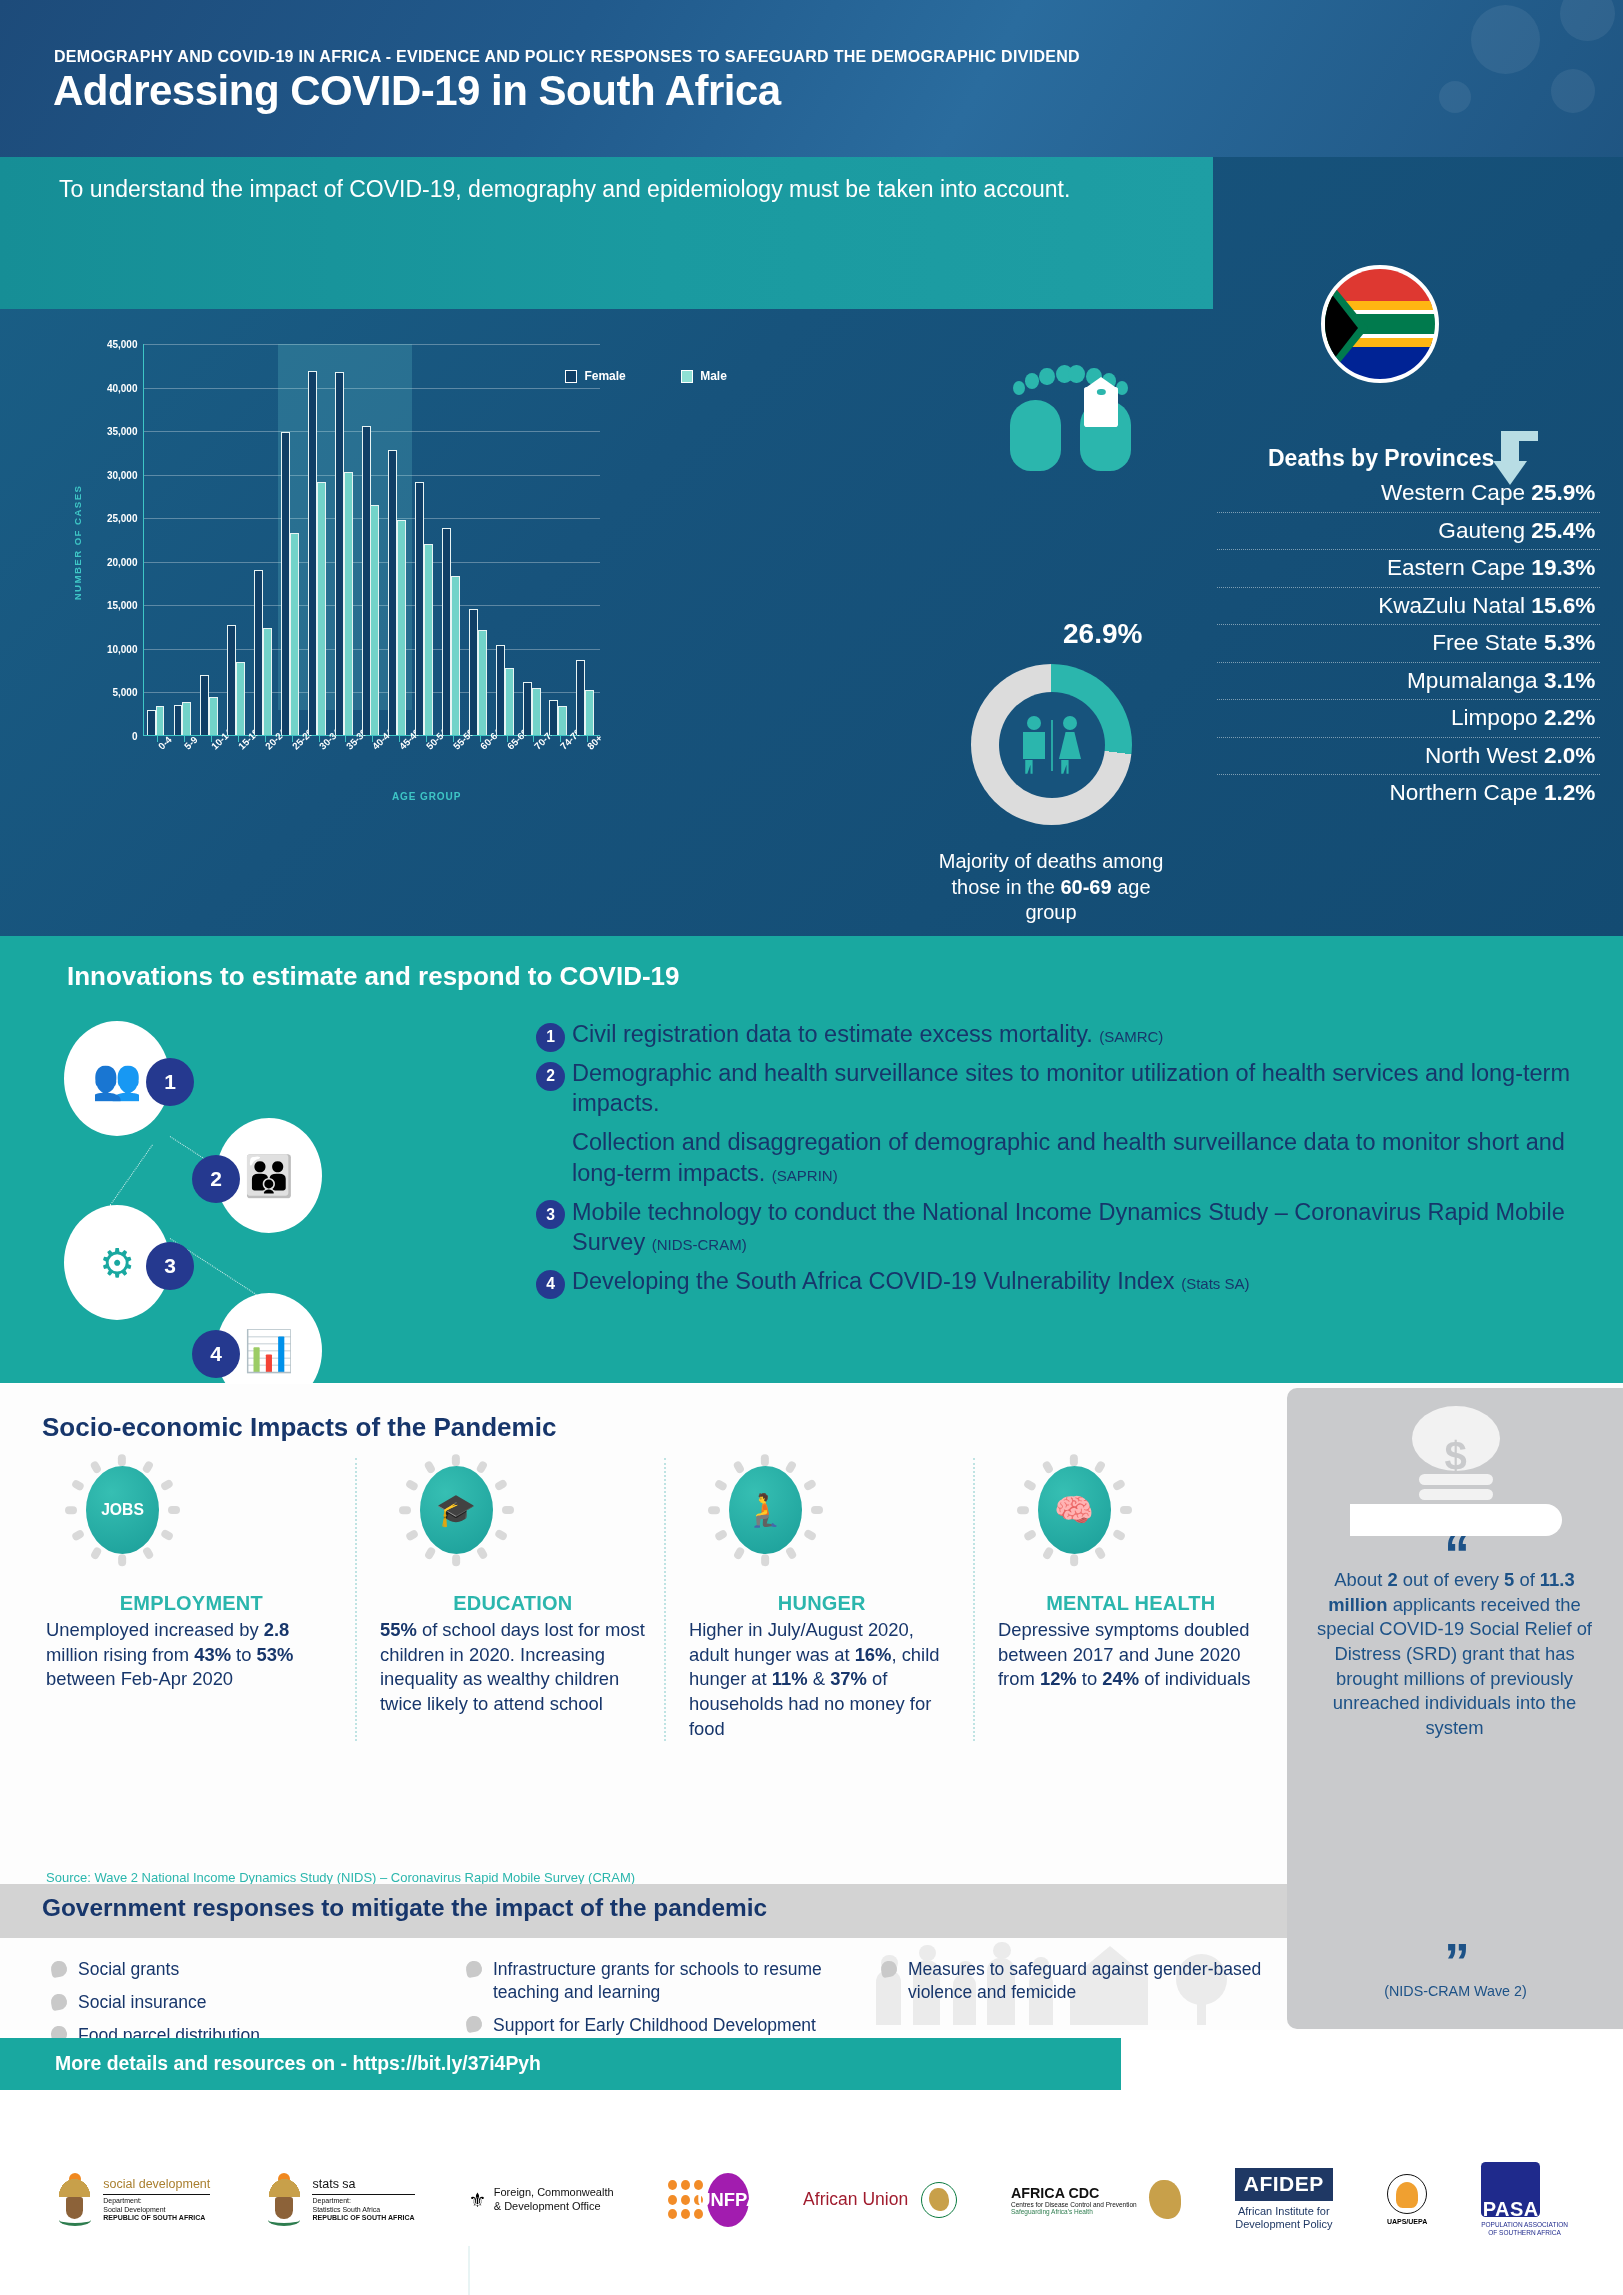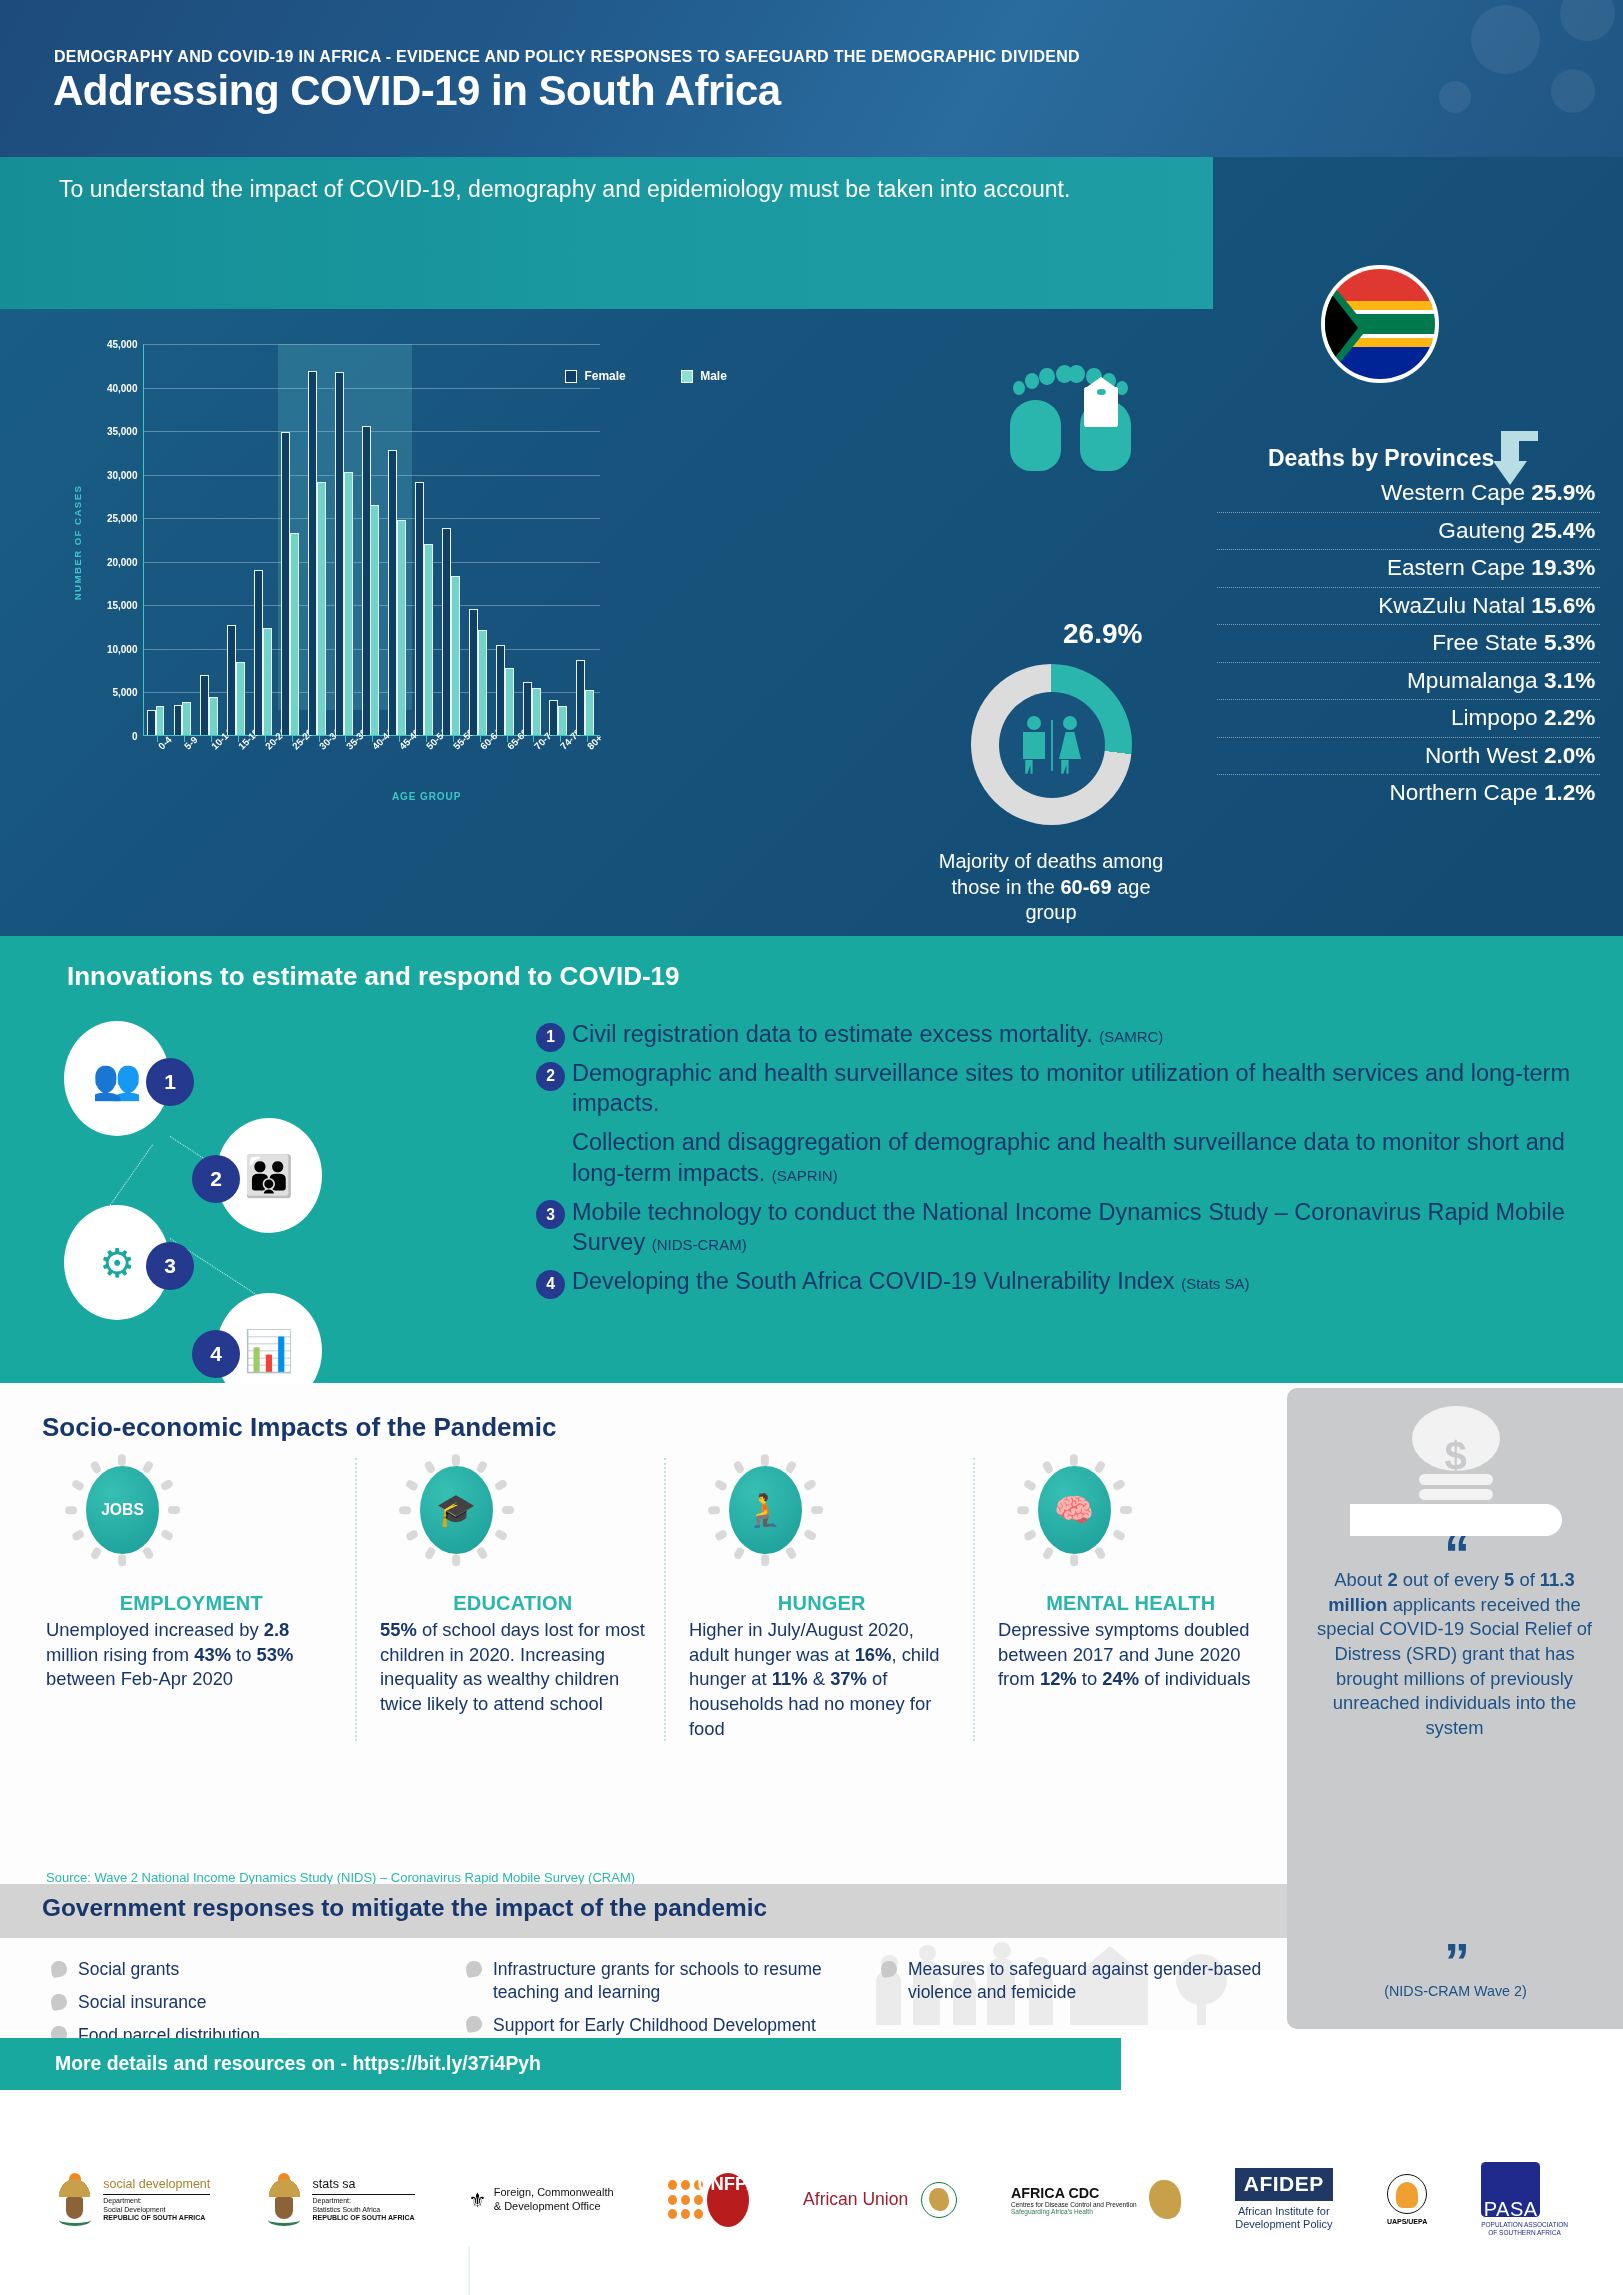--- a/index.html
+++ b/index.html
@@ -253,43 +253,43 @@
   .ll2 { font-size:7px; color:#111; }
   .ll3 { font-size:7px; font-weight:bold; color:#111; }
   .fco { display:flex; align-items:center; gap:7.4px; }
   .fco .bar { width:1.4px; height:50px; background:#111; }
   .fco .txt { font-size:11px; line-height:1.25; color:#111; }
   .fco .royal { font-size:20px; line-height:1; }
   .unfpa { display:flex; align-items:center; }
   .unfpa .dots { position:static; border:none; display:grid; grid-template-columns:repeat(3,9.2px);
      grid-auto-rows:10px; gap:4.2px; margin-right:-1.8px; }
   .unfpa .d { background:#f28c28; border-radius:50%; }
-  .unfpa .oval { width:42px;height:54px;border-radius:50%;background:#b91c1c;
-     display:flex;justify-content:center;margin-left:-2.8px; }
+  .unfpa .oval { width:42px;height:54px;border-radius:50%;background:#a21caf;
+     display:flex;align-items:center;justify-content:center;margin-left:-2.8px; }
   .unfpa .name { font-size:18.4px; font-weight:bold; color:#f28c28; margin-left:-33px; z-index:2;
      color:#fff; }
   .au .t { font-size:17.5px; color:#a01c2e; line-height:1.05; }
   .au .ring { width:36px;height:36px;border-radius:50%;border:1.8px solid #0a7a3f; margin-left:4.6px;
      display:flex;align-items:center;justify-content:center; }
   .au .map { width:20px;height:23px;background:#c8a04a; border-radius:44% 52% 40% 58%; }
   .acdc .t1 { font-size:14.3px; font-weight:bold; color:#111; }
   .acdc .t2 { font-size:6.5px; color:#111; }
   .acdc .t3 { font-size:6.5px; color:#2e7d4f; }
   .acdc .map { width:32px;height:39px;background:#c8a04a;border-radius:46% 52% 40% 58%; margin-left:3.7px; }
   .afidep .box { background:#1f3864; color:#fff; font-size:21px; font-weight:bold;
      padding:4.6px 9.2px; letter-spacing:0.5px; text-align:center; }
   .afidep .sub { font-size:11px; color:#1f3864; line-height:1.2; margin-top:3.7px; text-align:center; }
   .uaps .circle { width:40px;height:40px;border-radius:50%;border:0.9px solid #111; position:relative;
      margin:0 auto; }
   .uaps .inner { position:absolute; left:8.3px;top:6.5px;width:22px;height:26px;background:#f0a030;
      border-radius:50% 50% 30% 30%; }
   .uaps .lbl { font-size:7px; font-weight:bold; text-align:center; margin-top:3.7px; }
   .pasa .box { background:#1f2a8c; width:59px;height:55px; border-radius:4.6px; position:relative;
      display:flex; align-items:center; justify-content:center; }
-  .pasa .t { color:#fff; font-size:20px; font-weight:normal; letter-spacing:0.5px;margin-top:39px; }
+  .pasa .t { color:#fff; font-size:20px; font-weight:bold; letter-spacing:0.5px;margin-top:39px; }
   .pasa .sub { font-size:6.5px; color:#1f2a8c; text-align:center; margin-top:3.7px; line-height:1.25; }
 </style>
 </head>
 <body>
 
 <div class="header">
   <div class="virus v1"></div>
   <div class="virus v2"></div>
   <div class="virus v3"></div>
   <div class="virus v4"></div>

